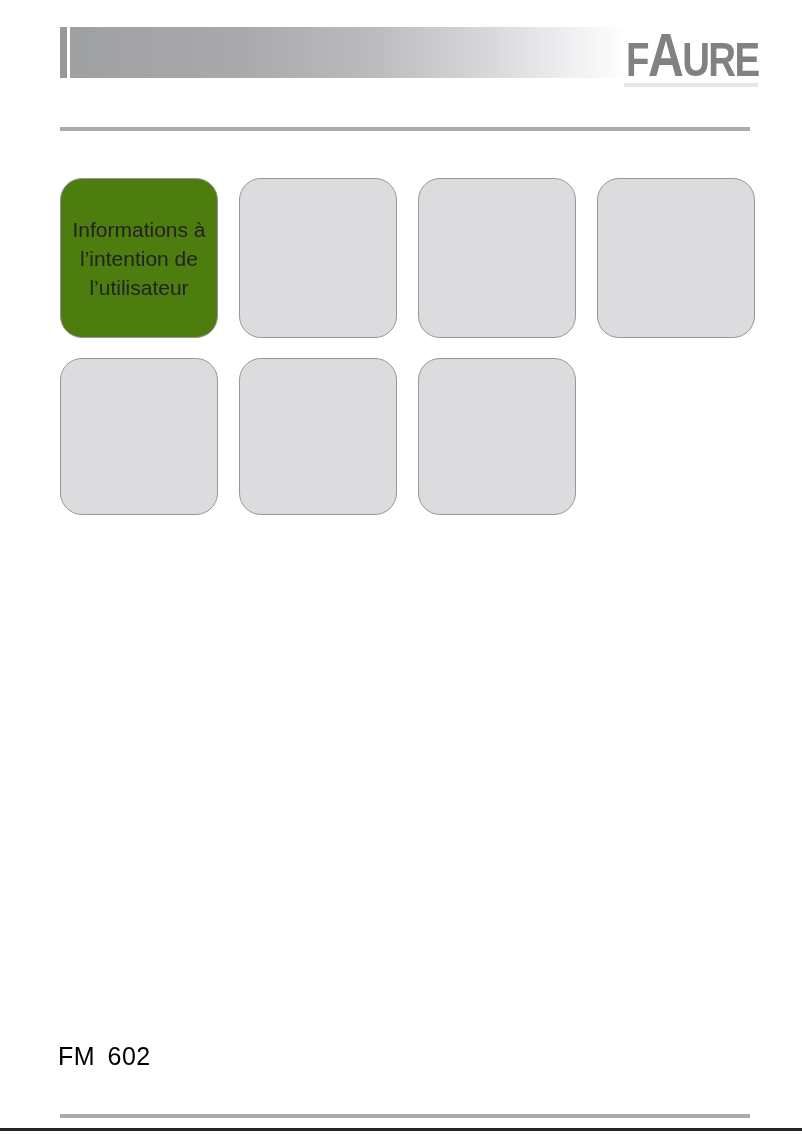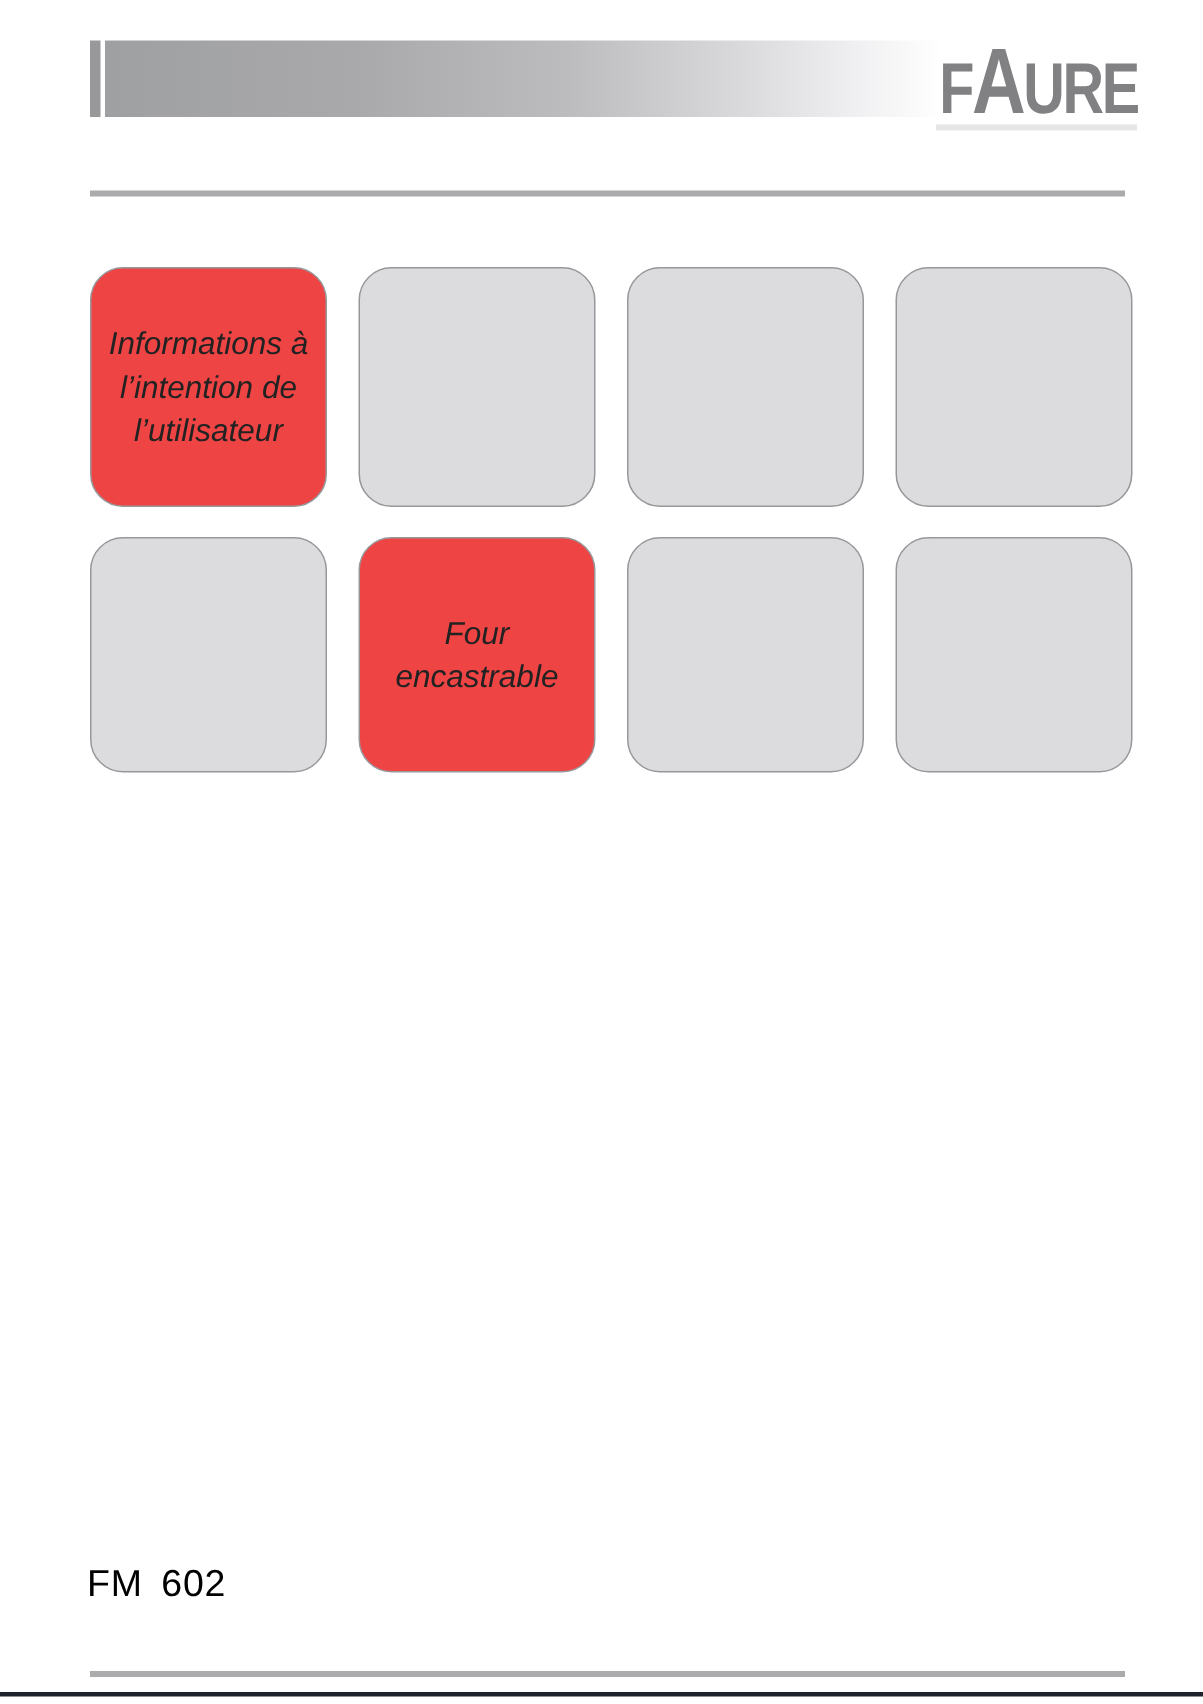--- a/index.html
+++ b/index.html
@@ -82,21 +82,21 @@
   .tile {
     border: 1px solid #97979b;
     border-radius: 22px;
     background: #dcdcde;
     display: flex;
     align-items: center;
     justify-content: center;
     text-align: center;
     box-sizing: border-box;
   }
-  .tile.white { background: #ef4444; font-style: italic; }
+  .tile.white { background: #4d7c0f; }
   .tile-label {
     font-size: 21px;
     line-height: 29px;
     color: #222222;
     white-space: pre-line;
   }
 
   
   .model-number {
     position: absolute;
@@ -122,24 +122,20 @@
   <div class="tile white">
     <span class="tile-label">Informations à
 l’intention de
 l’utilisateur</span>
   </div>
   <div class="tile"></div>
   <div class="tile"></div>
   <div class="tile"></div>
 
   <div class="tile"></div>
-  <div class="tile white">
-    <span class="tile-label">Four
-encastrable</span>
-  </div>
   <div class="tile"></div>
   <div class="tile"></div>
 </div>
 
 <div class="model-number">FM 602</div>
 
 <div class="rule rule-bottom"></div>
 <div class="page-edge-line"></div>
 
 </body></html>

